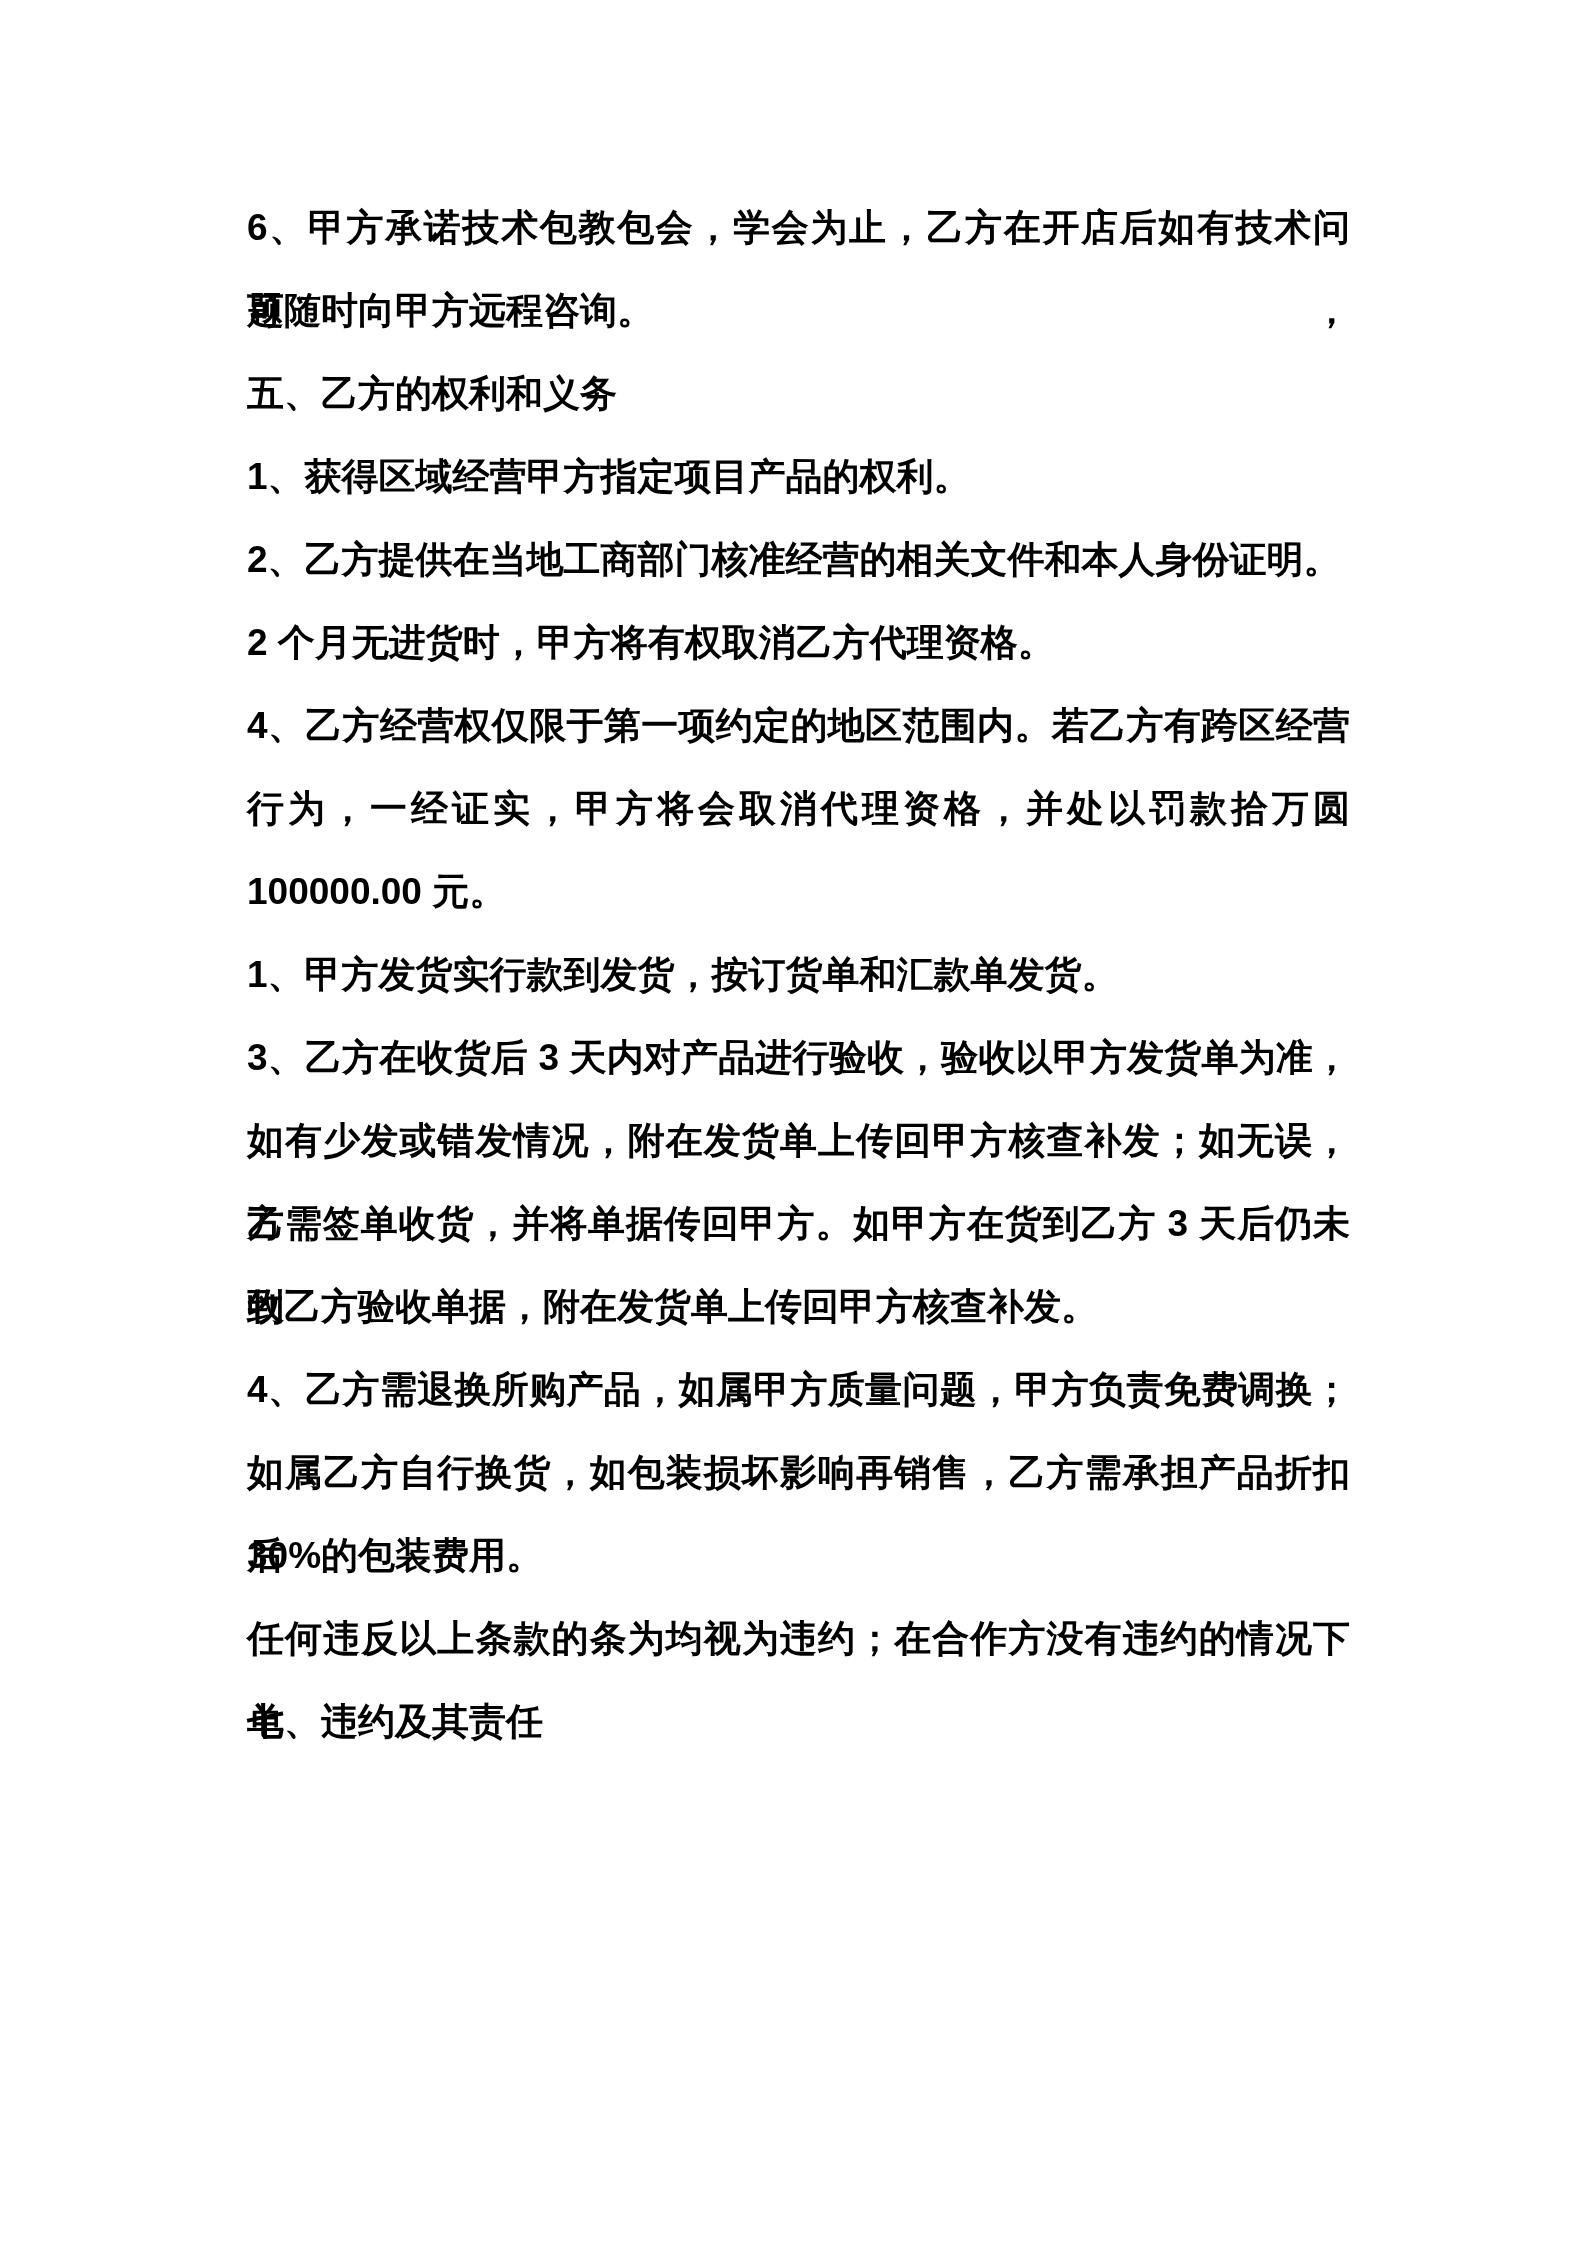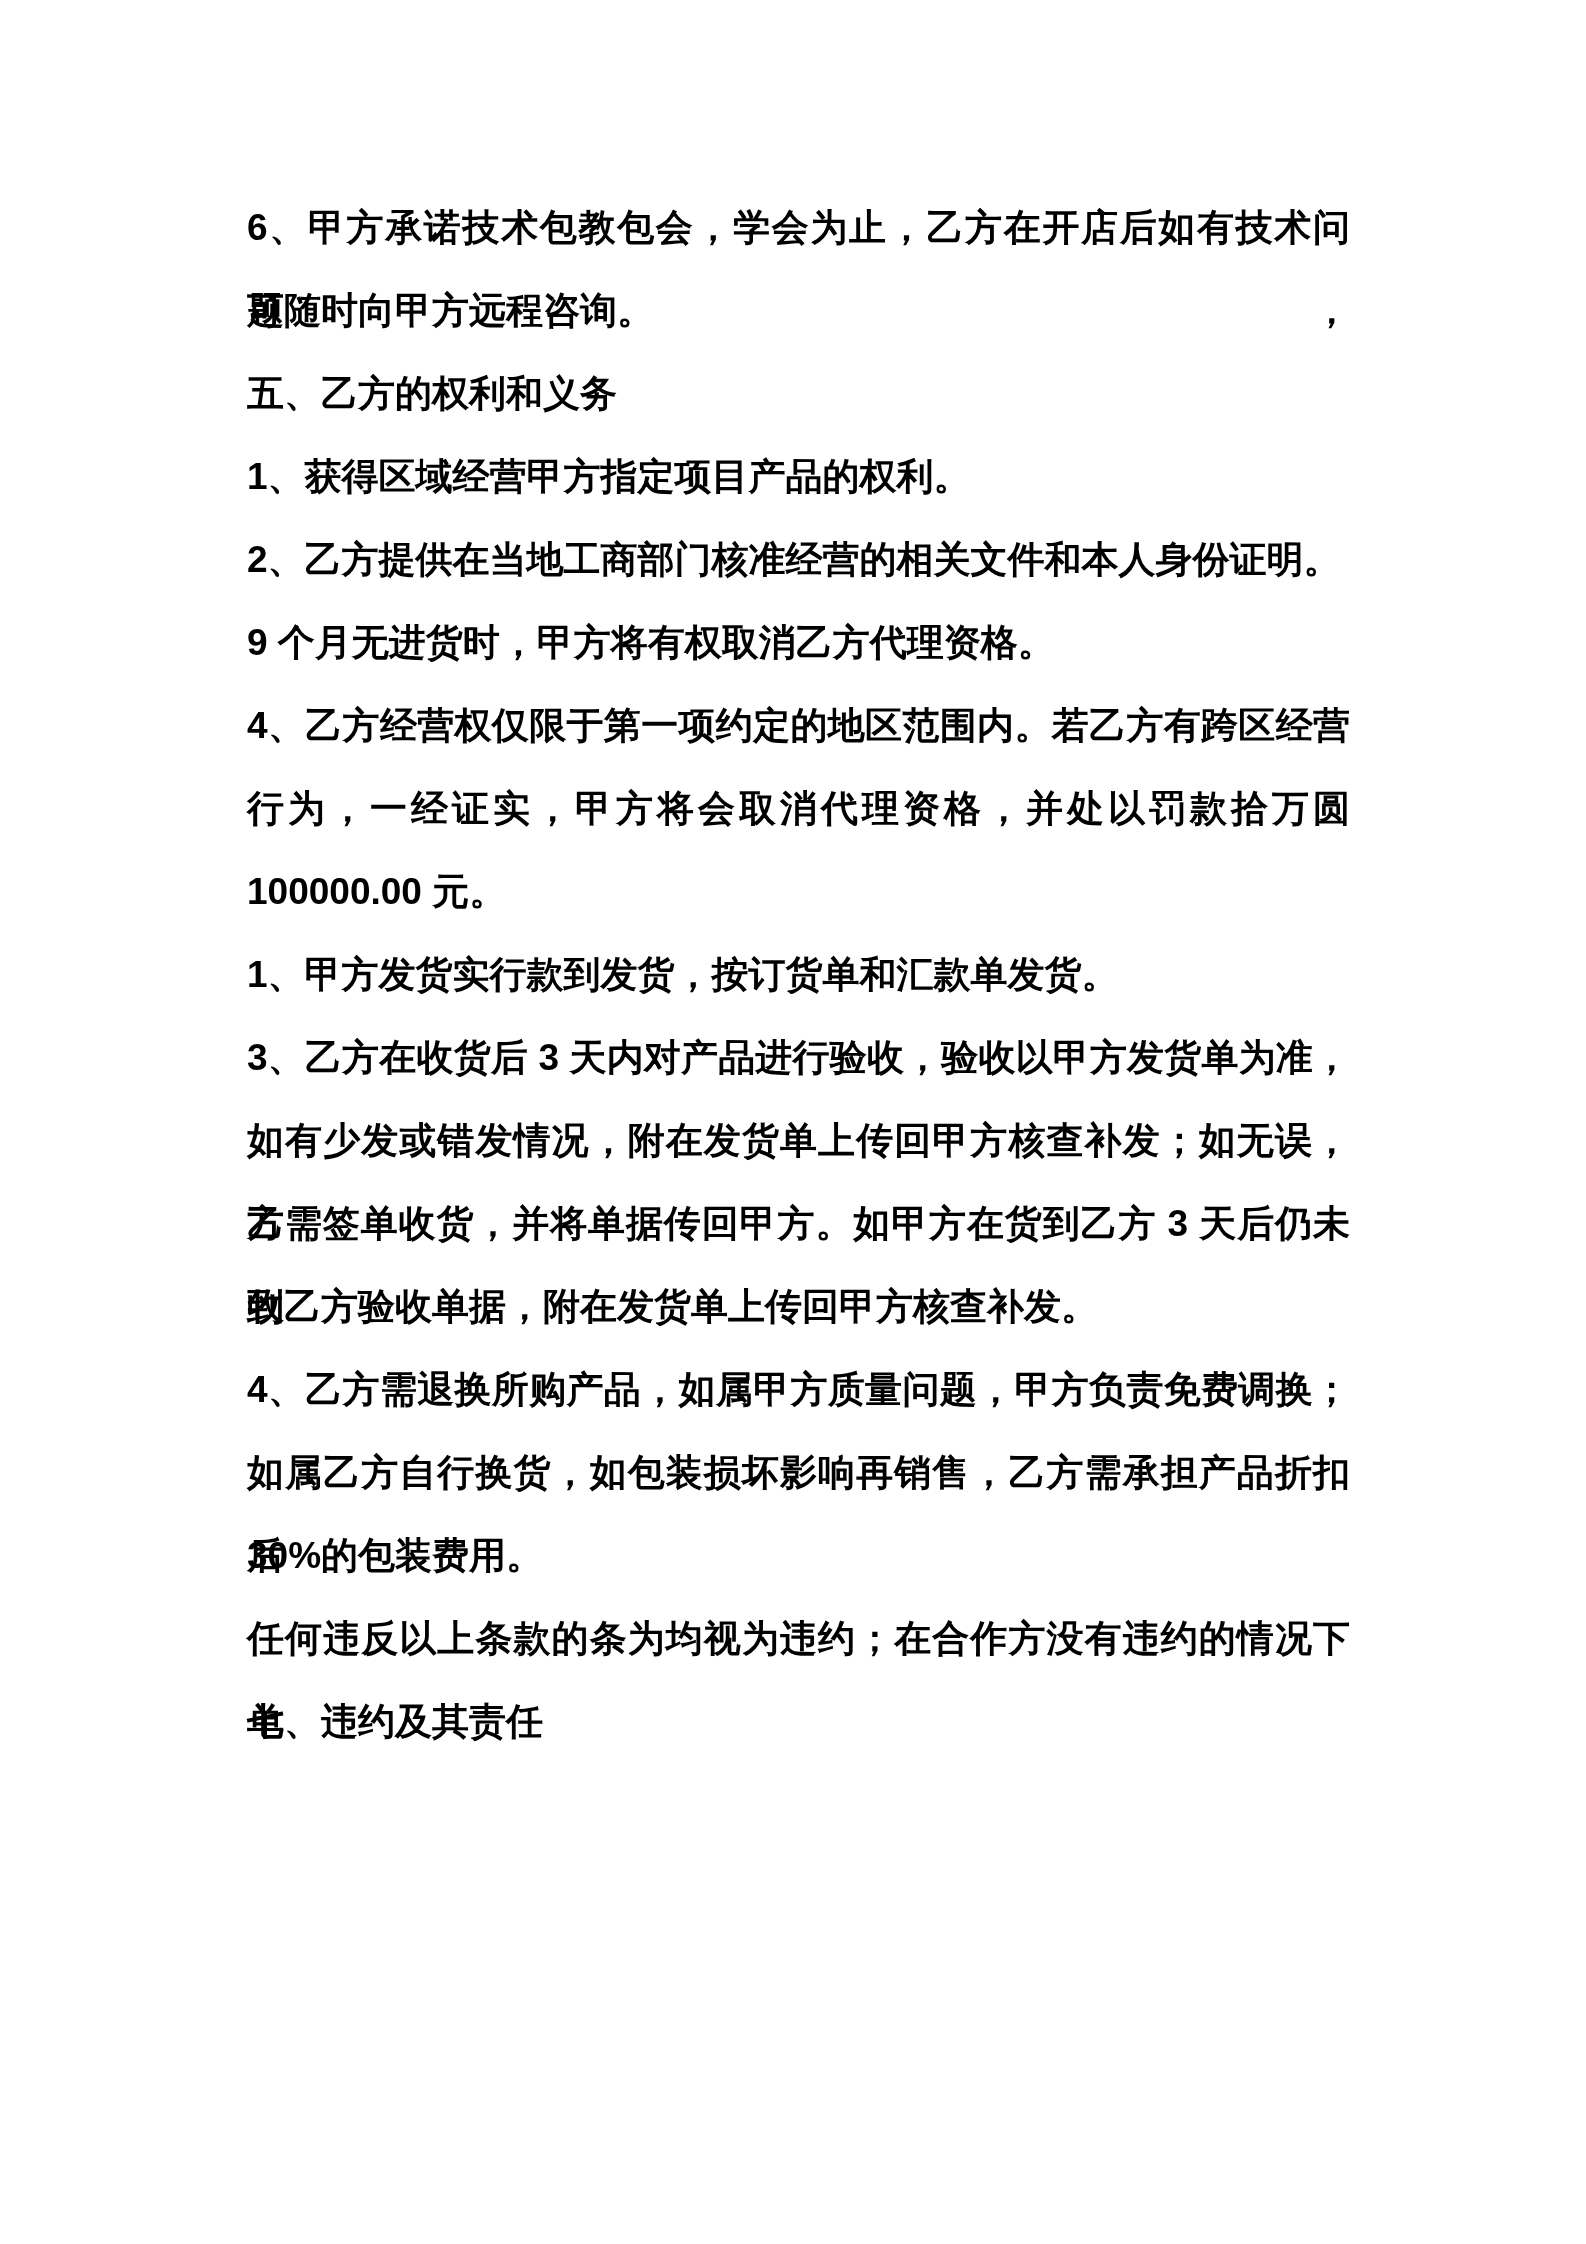--- a/index.html
+++ b/index.html
@@ -42,21 +42,21 @@
 </head>
 <body>
 
 <div class="page">
   <div class="content" style="color: rgb(0, 0, 0);">
       <div class="line just">6、甲方承诺技术包教包会，学会为止，乙方在开店后如有技术问题，</div>
       <div class="line">可随时向甲方远程咨询。</div>
       <div class="line">五、乙方的权利和义务</div>
       <div class="line">1、获得区域经营甲方指定项目产品的权利。</div>
       <div class="line">2、乙方提供在当地工商部门核准经营的相关文件和本人身份证明。</div>
-      <div class="line">9 个月无进货时，甲方将有权取消乙方代理资格。</div>
+      <div class="line">2 个月无进货时，甲方将有权取消乙方代理资格。</div>
       <div class="line just">4、乙方经营权仅限于第一项约定的地区范围内。若乙方有跨区经营</div>
       <div class="line just">行为，一经证实，甲方将会取消代理资格，并处以罚款拾万圆</div>
       <div class="line">100000.00 元。</div>
       <div class="line">1、甲方发货实行款到发货，按订货单和汇款单发货。</div>
       <div class="line just">3、乙方在收货后 3 天内对产品进行验收，验收以甲方发货单为准，</div>
       <div class="line just">如有少发或错发情况，附在发货单上传回甲方核查补发；如无误，乙</div>
       <div class="line just">方需签单收货，并将单据传回甲方。如甲方在货到乙方 3 天后仍未收</div>
       <div class="line">到乙方验收单据，附在发货单上传回甲方核查补发。</div>
       <div class="line just">4、乙方需退换所购产品，如属甲方质量问题，甲方负责免费调换；</div>
       <div class="line just">如属乙方自行换货，如包装损坏影响再销售，乙方需承担产品折扣后</div>

